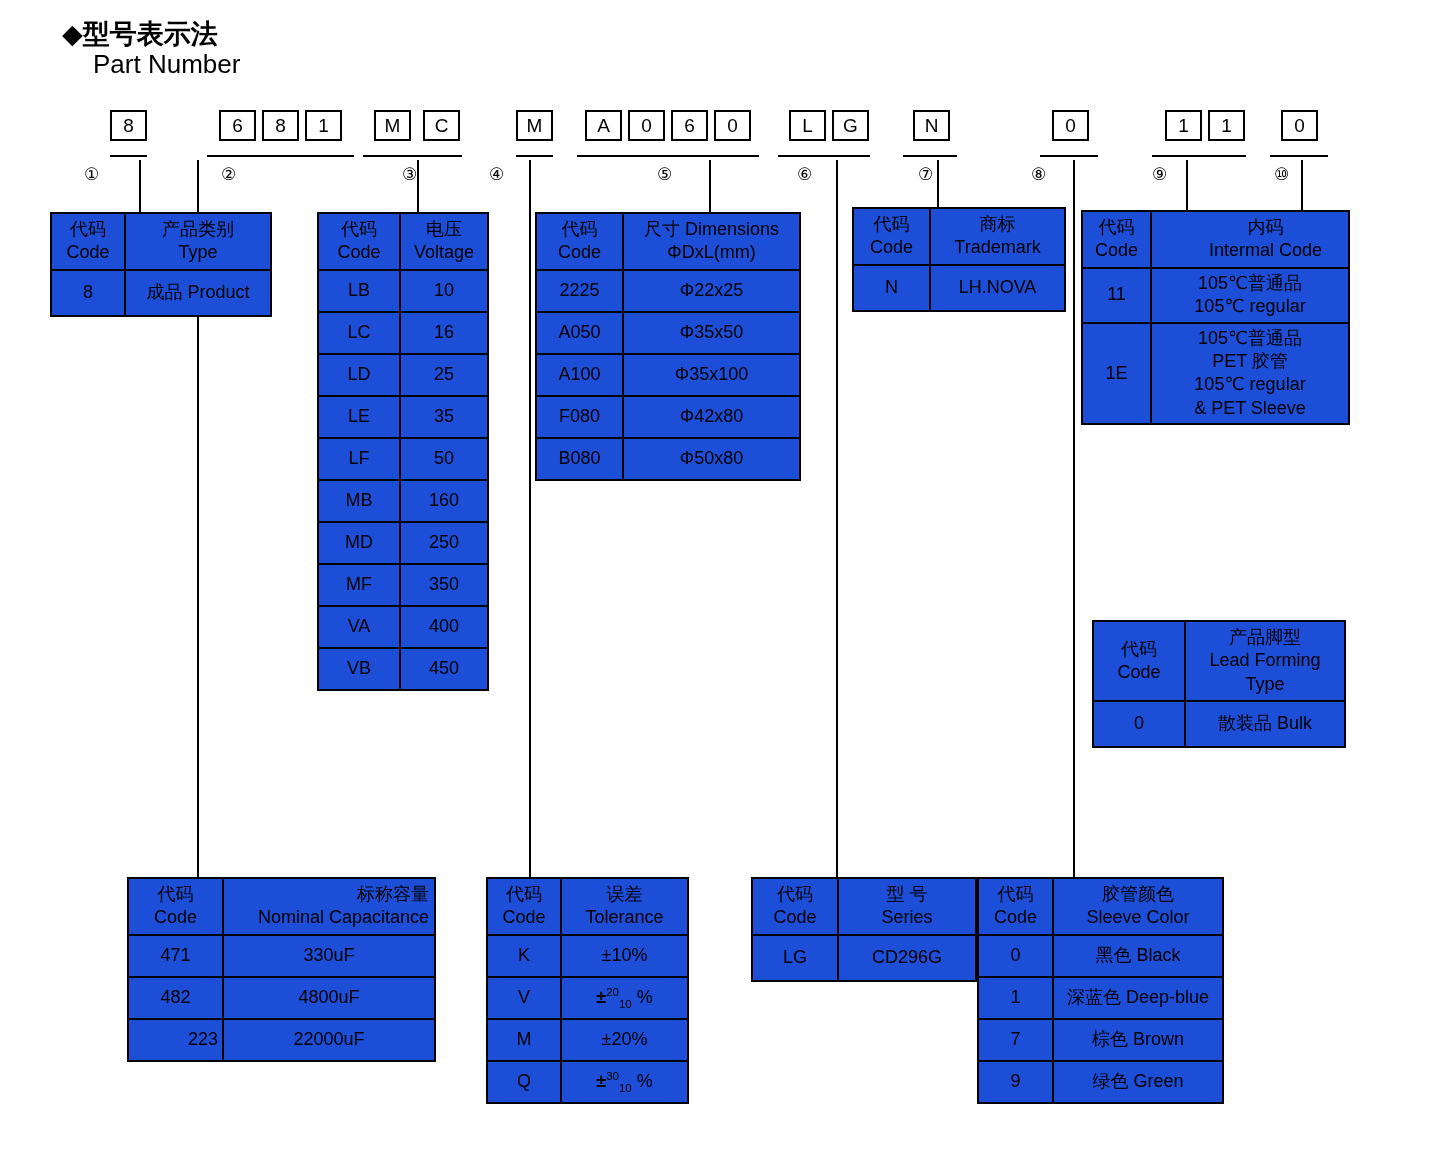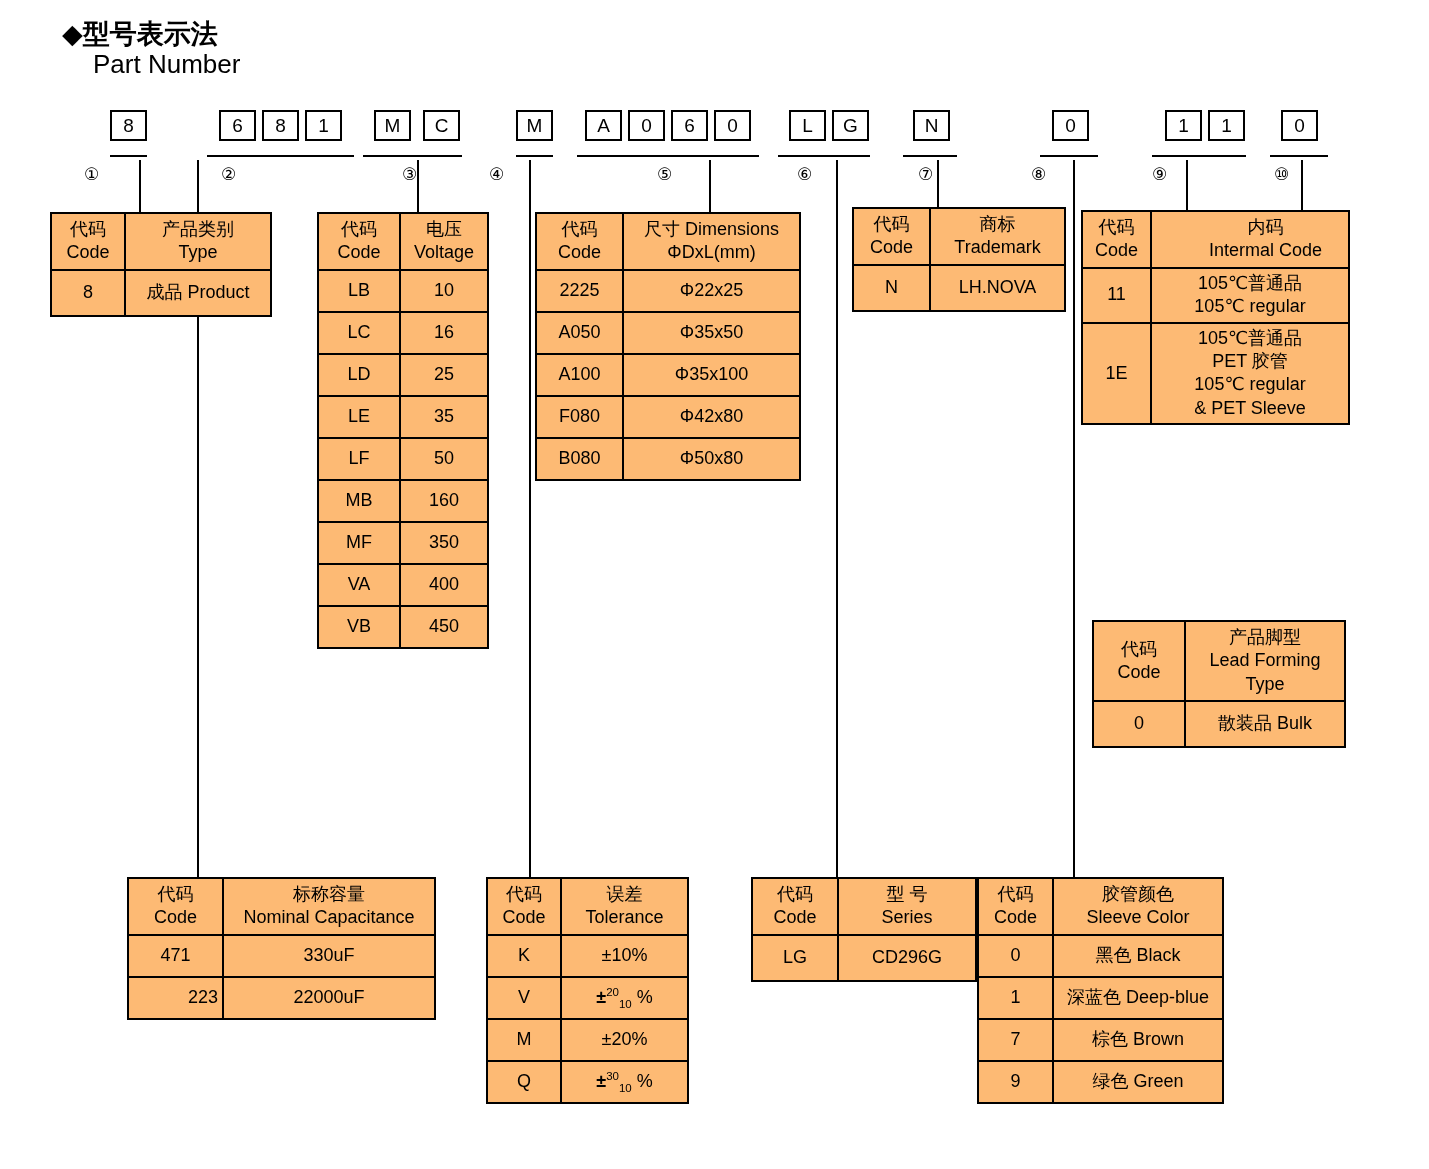--- a/index.html
+++ b/index.html
@@ -70,21 +70,21 @@
   .vline {
     position: absolute;
     width: 0;
     border-left: 2px solid #000;
   }
 
   
   .tbl {
     position: absolute;
     border-collapse: collapse;
-    background: #fdba74;
+    background: #1d4ed8;
     font-size: 18px;
   }
   .tbl td {
     border: 2px solid #000;
     text-align: center;
     vertical-align: middle;
     padding: 3px 4px;
     line-height: 1.30;
     white-space: nowrap;
   }
@@ -230,20 +230,24 @@
         </tr>
     <tr>
           <td style="height:34px;">LF</td>
           <td>50</td>
         </tr>
     <tr>
           <td style="height:34px;">MB</td>
           <td>160</td>
         </tr>
     <tr>
+          <td style="height:34px;">MD</td>
+          <td>250</td>
+        </tr>
+    <tr>
           <td style="height:34px;">MF</td>
           <td>350</td>
         </tr>
     <tr>
           <td style="height:34px;">VA</td>
           <td>400</td>
         </tr>
     <tr>
           <td style="height:34px;">VB</td>
           <td>450</td>
@@ -356,28 +360,32 @@
   </tbody>
     </table>
 
   <table class="tbl" style="left:127px; top:877px;">
     <tbody>
         <tr>
       <td class="hd" style="width:83px;">
         <span>代码</span>
         <span class="l2">Code</span>
       </td>
-      <td class="hd" style="width:200px;">
+      <td class="hd" style="width:200px;text-align:right;">
         <span>标称容量</span>
         <span class="l2">Nominal Capacitance</span>
       </td>
     </tr>
     <tr>
           <td style="height:34px;">471</td>
           <td>330uF</td>
+        </tr>
+    <tr>
+          <td style="height:34px;">482</td>
+          <td>4800uF</td>
         </tr>
     <tr>
           <td style="height:34px;text-align:right;">223</td>
           <td>22000uF</td>
         </tr>
   </tbody>
     </table>
 
   <table class="tbl tol" style="left:486px; top:877px;">
     <tbody>

